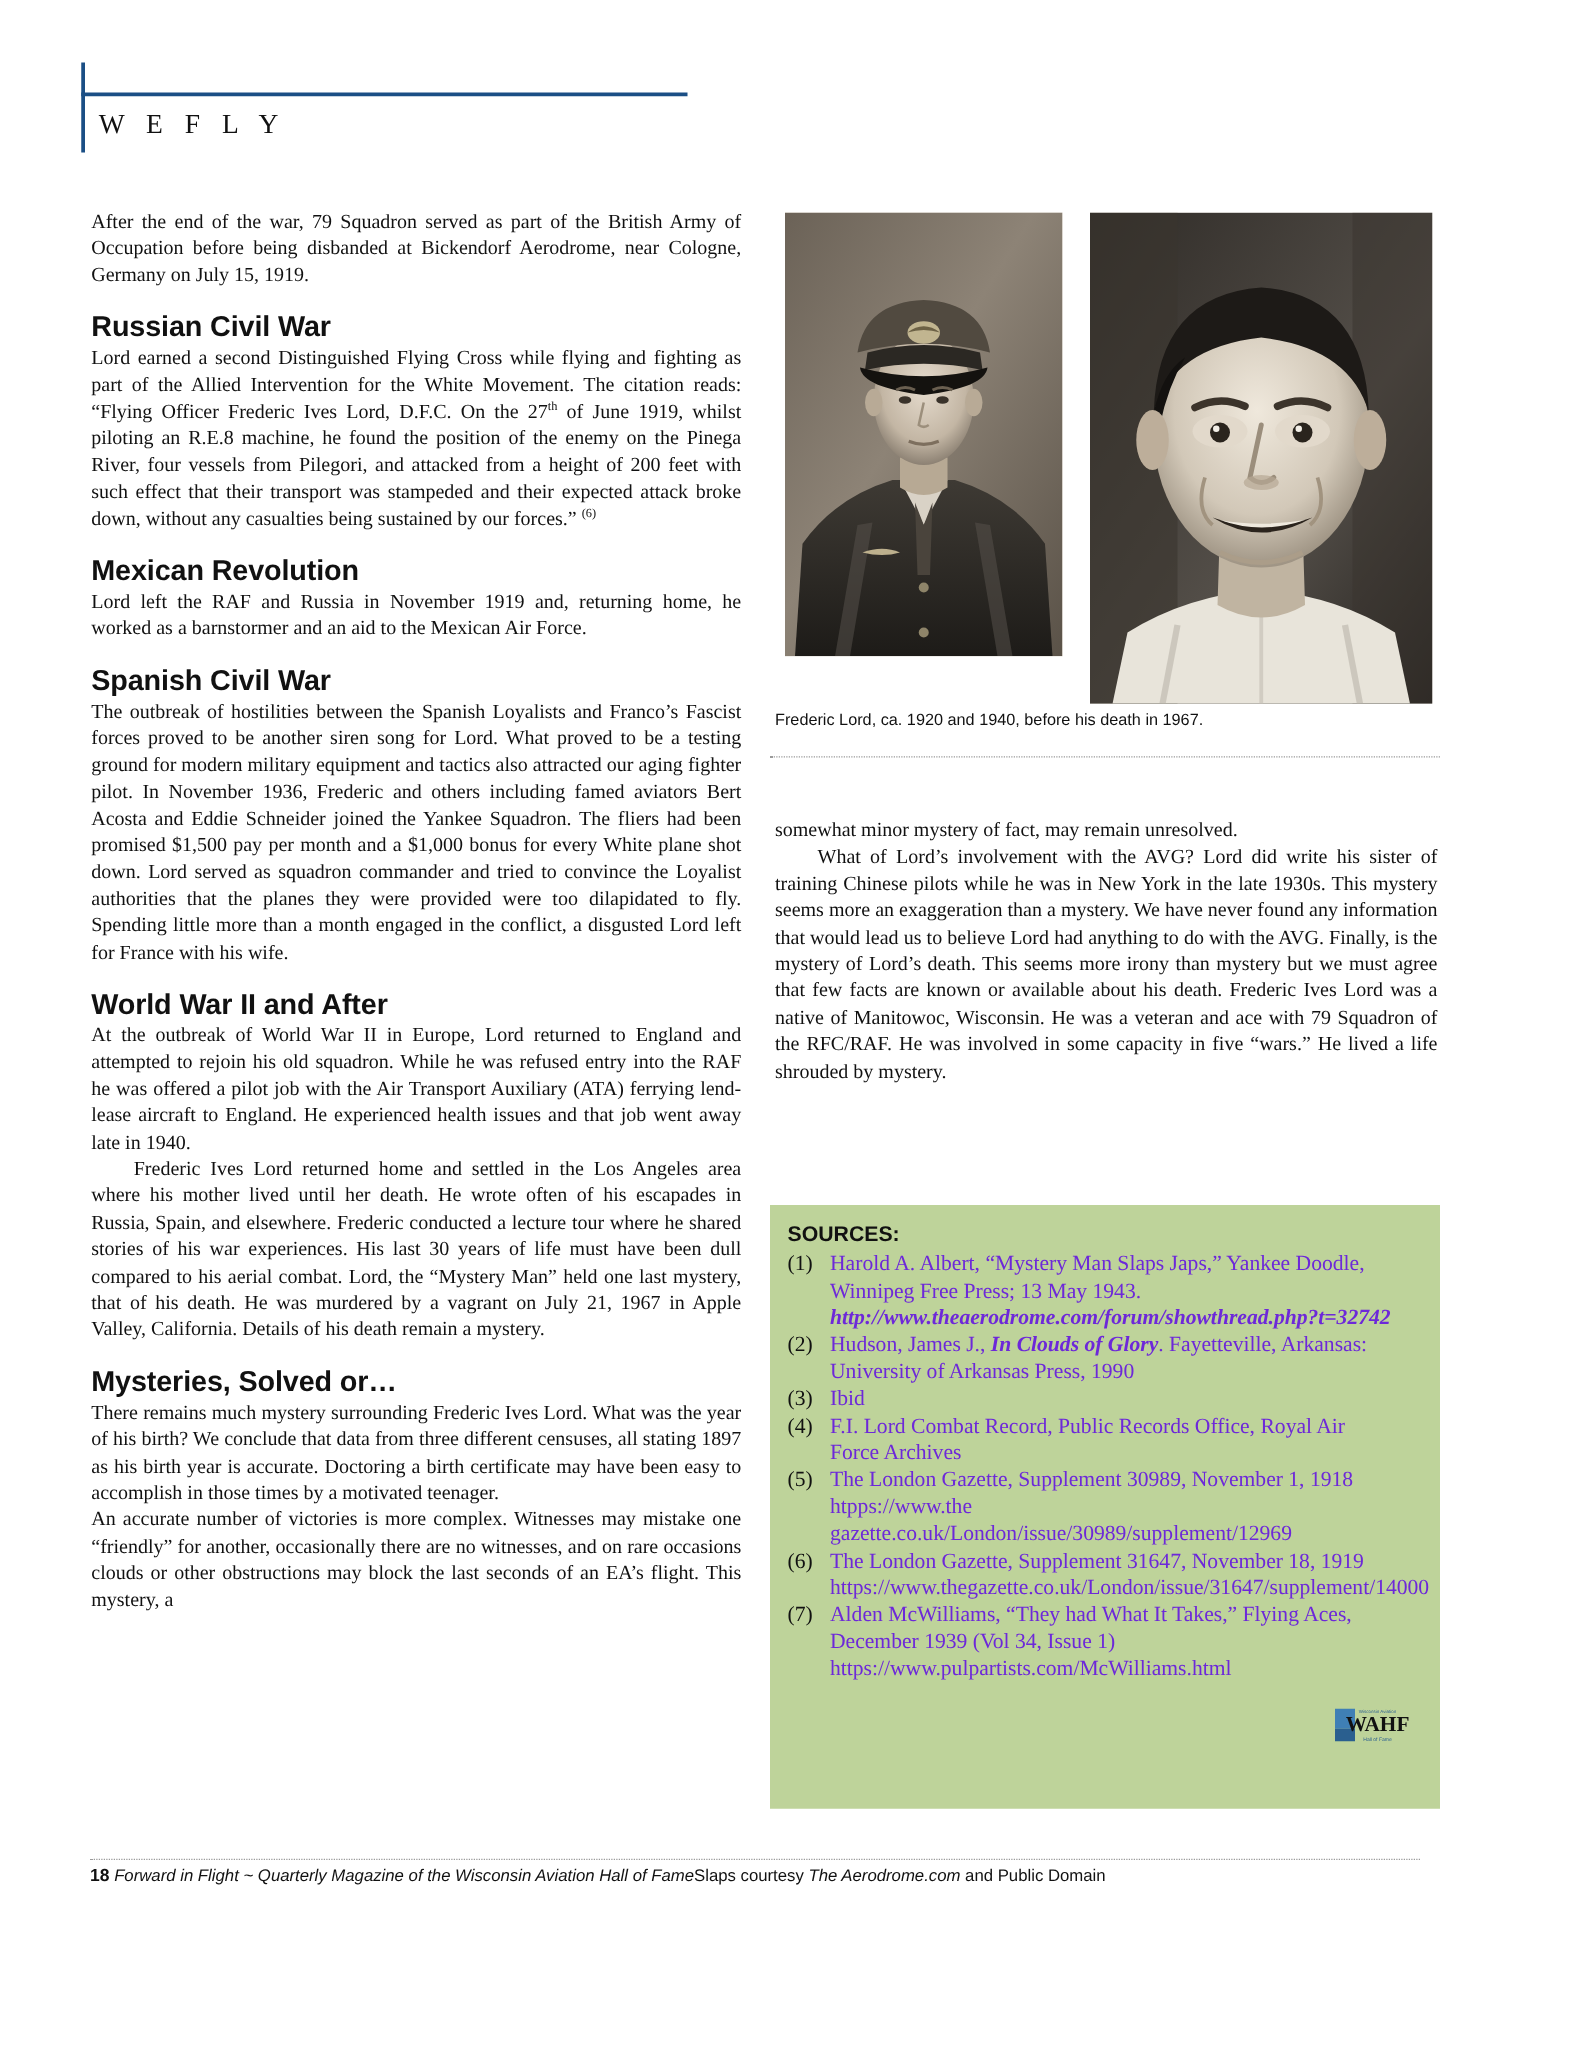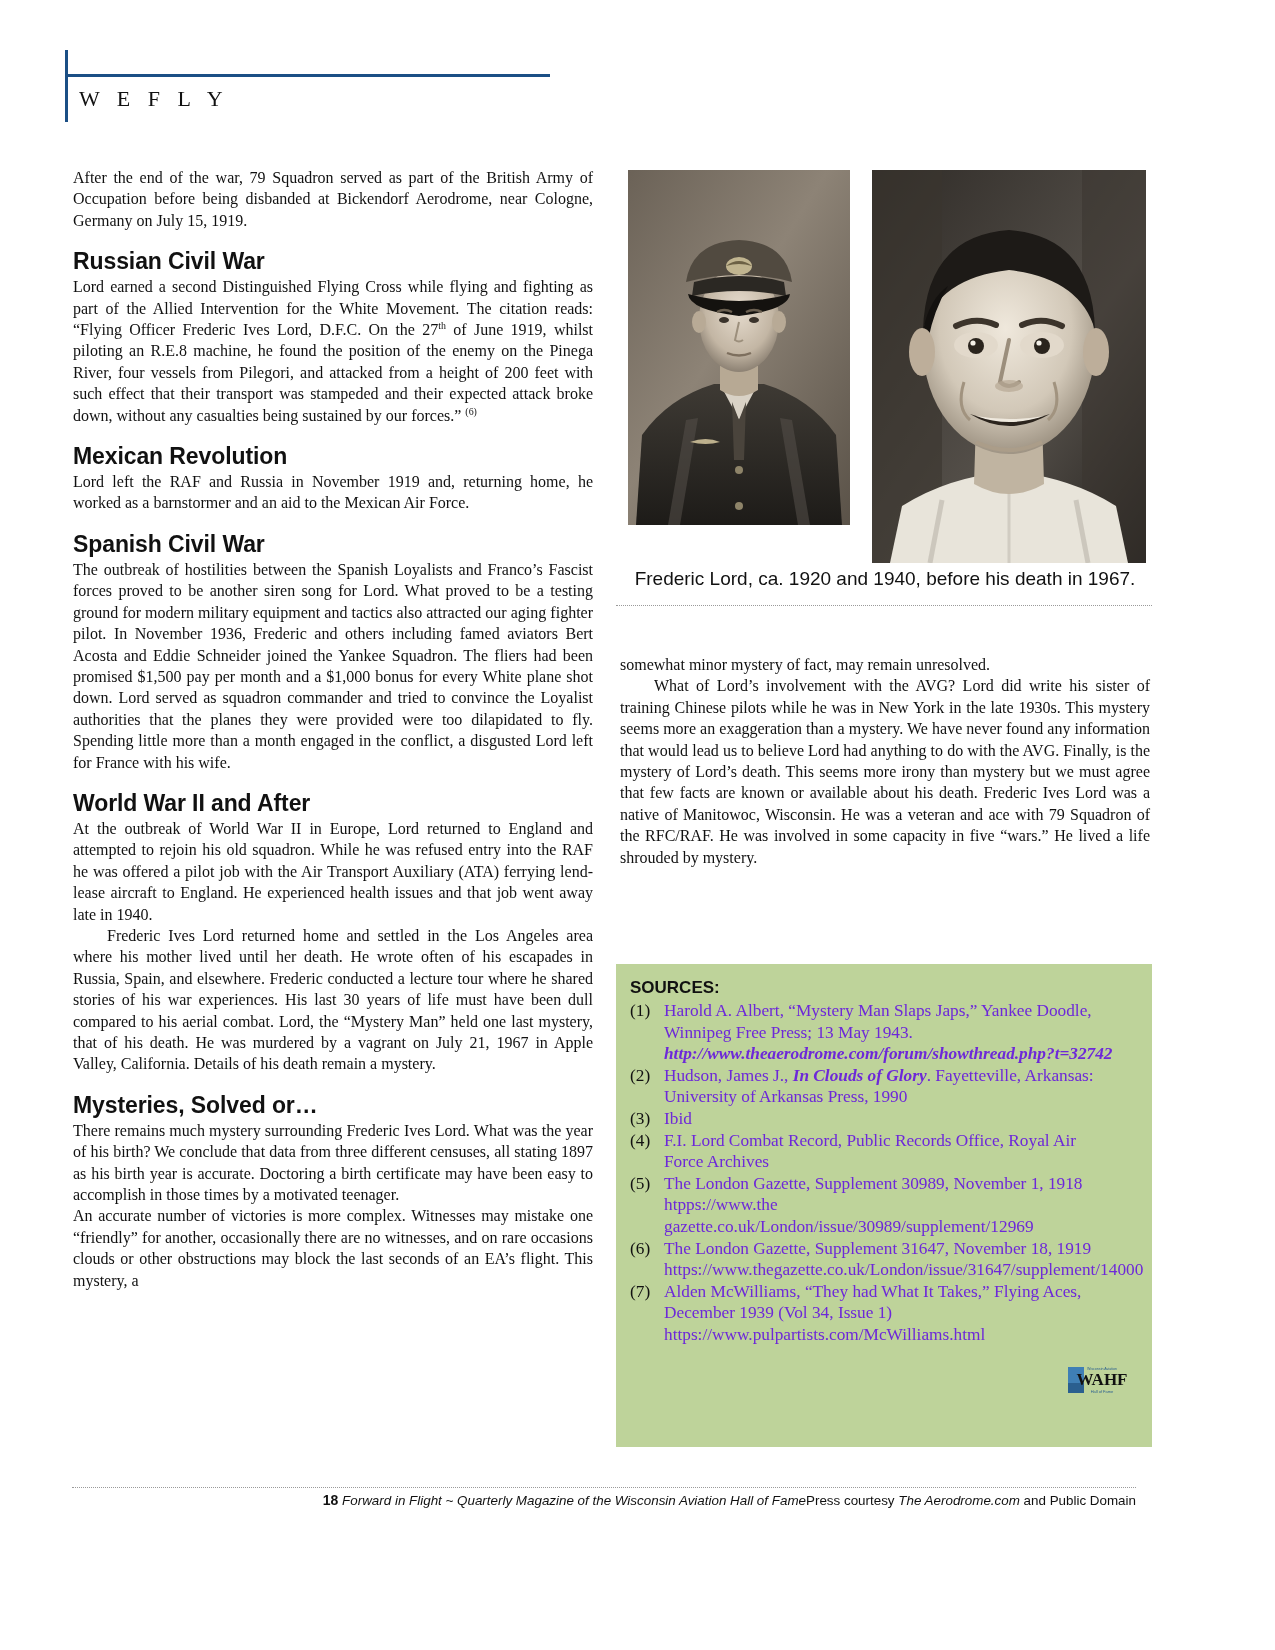--- a/index.html
+++ b/index.html
@@ -54,21 +54,21 @@
 
   
   .photo-block { position:absolute; left:628px; top:170px; width:520px; }
   .photos { display:flex; gap:22px; align-items:flex-start; }
   .photo-a { width:222px; height:355px; position:relative; overflow:hidden; background:#cfc7bb; }
   .photo-b { width:274px; height:393px; position:relative; overflow:hidden; background:#d8d4cd; }
   .ph-svg { display:block; width:100%; height:100%; }
   .caption {
     position:absolute; left:620px; top:568px; width:530px;
     font-family:"Liberation Sans", sans-serif;
-    font-size:19px; color:#111; text-align:center;
+    font-size:13px; color:#111; text-align:left;
   }
   .divider-dots {
     position:absolute; left:616px; top:605px; width:536px; height:1px;
     border-top:1px dotted #9a9a9a;
   }
 
   
   .col-right-low { position:absolute; left:620px; top:654px; width:530px; }
 
   
@@ -102,21 +102,21 @@
     width:72px; height:38px;
   }
 
   
   .footer-rule {
     position:absolute; left:72px; top:1487px; width:1064px; height:1px;
     border-top:1px dotted #9a9a9a;
   }
   .footer {
     position:absolute; left:72px; top:1492px; width:1064px;
-    display:flex; justify-content:flex-end; align-items:baseline;
+    display:flex; justify-content:flex-start; align-items:baseline;
     font-family:"Liberation Sans", sans-serif; font-size:13.4px; color:#111;
   }
   .footer .pg { font-weight:bold; font-size:14px; }
   .footer .left-txt { font-style:italic; }
   .footer .right-txt { font-style:normal; }
   .footer .right-txt .em { font-style:italic; }
 </style>
 </head>
 <body>
 
@@ -349,19 +349,19 @@
     </div>
   </div>
 
   <div class="footer-rule"></div>
   <div class="footer">
     <div>
       <span class="pg">18</span>
       <span class="left-txt">Forward in Flight ~ Quarterly Magazine of the Wisconsin Aviation Hall of Fame</span>
     </div>
     <div class="right-txt">
-      <span>Press courtesy</span>
+      <span>Slaps courtesy</span>
       <span class="em">The Aerodrome.com</span>
       <span>and Public Domain</span>
     </div>
   </div>
 
 </div>
 
 </body></html>

